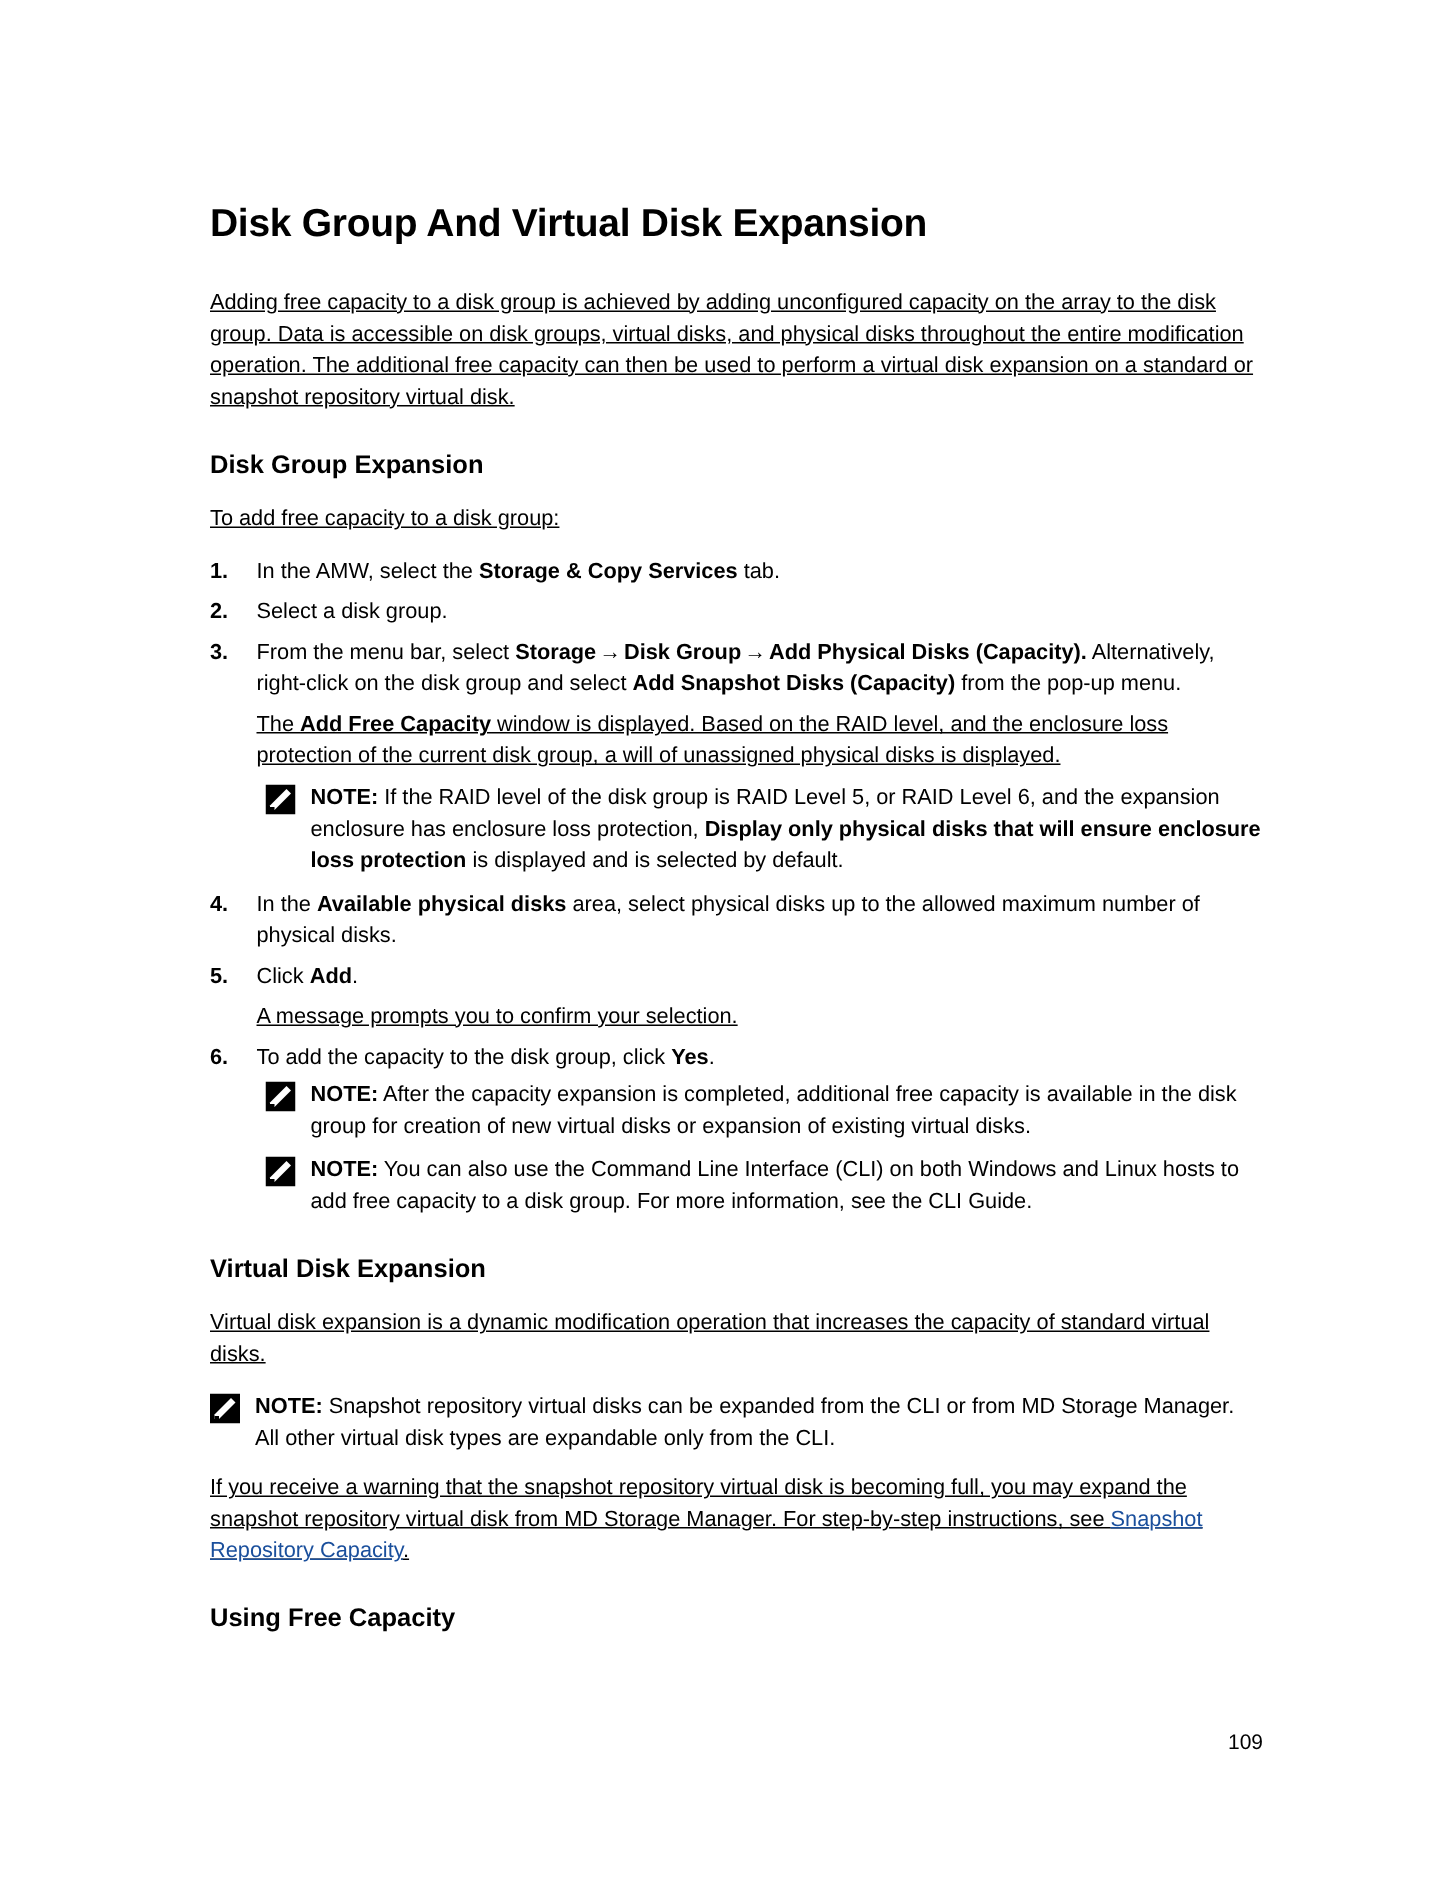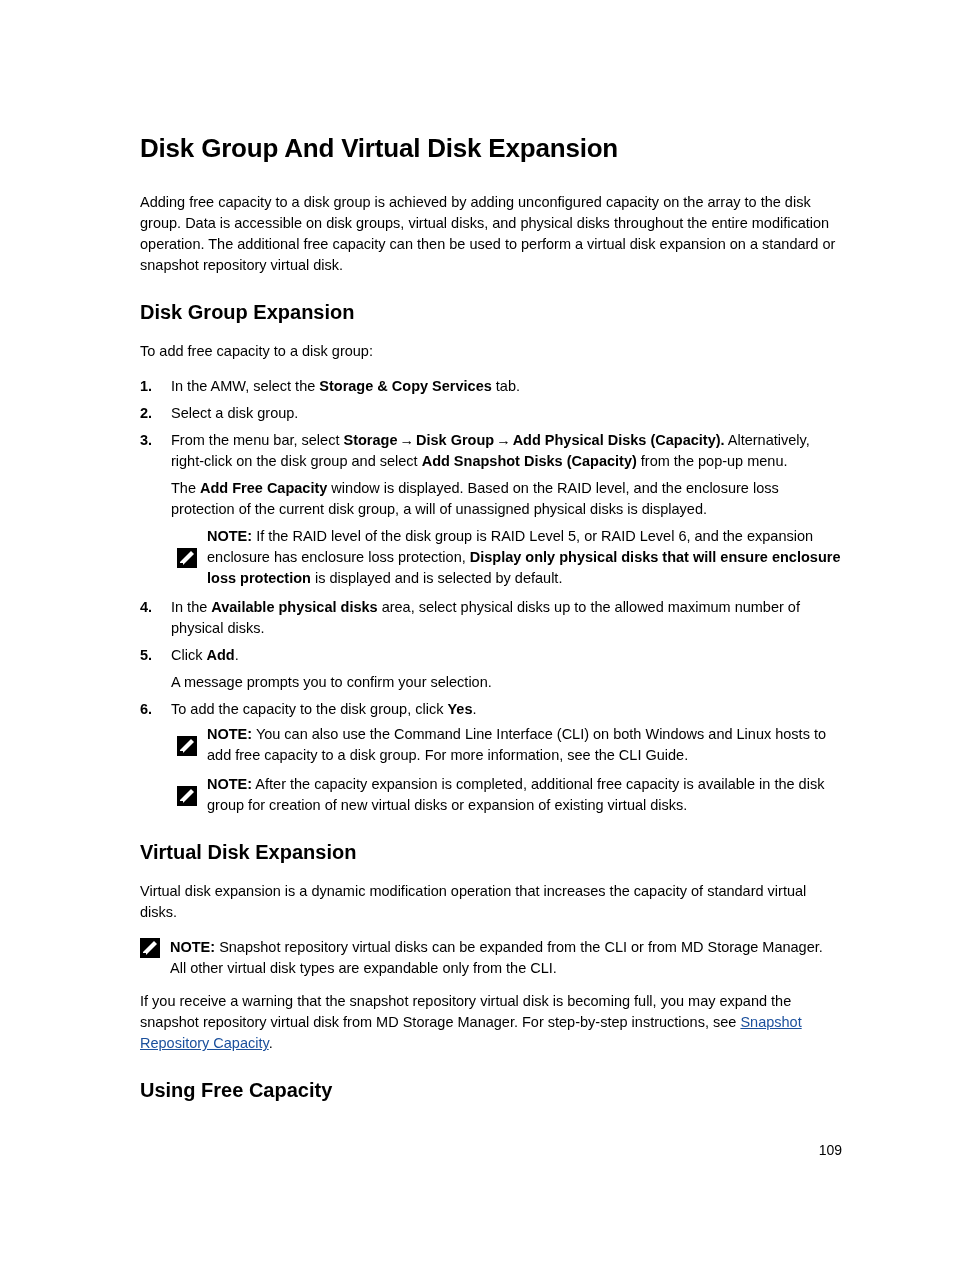--- a/index.html
+++ b/index.html
@@ -18,26 +18,27 @@
     padding: 130px 112px 50px 140px;
     position: relative;
   }
   h1 {
     font-size: 26px;
     font-weight: bold;
     margin: 0 0 24px 0;
     letter-spacing: -0.2px;
   }
   h2 {
-    font-size: 20px;
+    font-size: 17px;
     font-weight: bold;
     margin: 22px 0 14px 0;
   }
   p {
     margin: 0 0 14px 0;
+    text-decoration: underline;
   }
   ol.steps {
     padding-left: 0;
     margin: 0 0 10px 0;
     list-style: none;
     counter-reset: step;
   }
   ol.steps > li {
     counter-increment: step;
     position: relative;
@@ -56,21 +57,20 @@
   }
   strong { font-weight: bold; }
   .note-block {
     display: flex;
     gap: 10px;
     margin: 4px 0 8px 0;
     padding-left: 0;
   }
   ol.steps .note-block {
     padding-left: 6px;
-    align-items: center;
   }
   .root-note {
     margin-left: 0;
     display: flex;
     gap: 10px;
     margin-bottom: 12px;
     margin-top: 4px;
     justify-content: flex-end;
   }
   .note-icon {
@@ -86,21 +86,21 @@
     display: inline-block;
     padding: 0 2px;
   }
   a.link {
     color: #1a4f9c;
     text-decoration: underline;
   }
   .page-num {
     position: absolute;
     right: 112px;
-    bottom: 108px;
+    bottom: 97px;
     font-size: 14px;
   }
 </style>
 </head>
 <body>
 
 <div class="page">
 
   <h1>Disk Group And Virtual Disk Expansion</h1>
 
@@ -141,31 +141,31 @@
     </li>
     <li>
       <span>To add the capacity to the disk group, click </span><strong>Yes</strong><span>.</span>
       <div class="note-block">
         <svg class="note-icon" viewBox="0 0 20 20">
             <rect x="0" y="0" width="20" height="20" fill="#000"></rect>
             <polygon points="3,14 14,3 17,6 6,17 3,17" fill="#fff"></polygon>
             <rect x="3" y="15" width="3" height="2" fill="#000"></rect>
           </svg>
         <div class="note-text">
-          <strong>NOTE:</strong><span> You can also use the Command Line Interface (CLI) on both Windows and Linux hosts to add free capacity to a disk group. For more information, see the CLI Guide.</span>
+          <strong>NOTE:</strong><span> After the capacity expansion is completed, additional free capacity is available in the disk group for creation of new virtual disks or expansion of existing virtual disks.</span>
         </div>
       </div>
       <div class="note-block">
         <svg class="note-icon" viewBox="0 0 20 20">
             <rect x="0" y="0" width="20" height="20" fill="#000"></rect>
             <polygon points="3,14 14,3 17,6 6,17 3,17" fill="#fff"></polygon>
             <rect x="3" y="15" width="3" height="2" fill="#000"></rect>
           </svg>
         <div class="note-text">
-          <strong>NOTE:</strong><span> After the capacity expansion is completed, additional free capacity is available in the disk group for creation of new virtual disks or expansion of existing virtual disks.</span>
+          <strong>NOTE:</strong><span> You can also use the Command Line Interface (CLI) on both Windows and Linux hosts to add free capacity to a disk group. For more information, see the CLI Guide.</span>
         </div>
       </div>
     </li>
   </ol>
 
   <h2>Virtual Disk Expansion</h2>
   <p>Virtual disk expansion is a dynamic modification operation that increases the capacity of standard virtual disks.</p>
   <div class="root-note">
     <svg class="note-icon" viewBox="0 0 20 20">
         <rect x="0" y="0" width="20" height="20" fill="#000"></rect>

